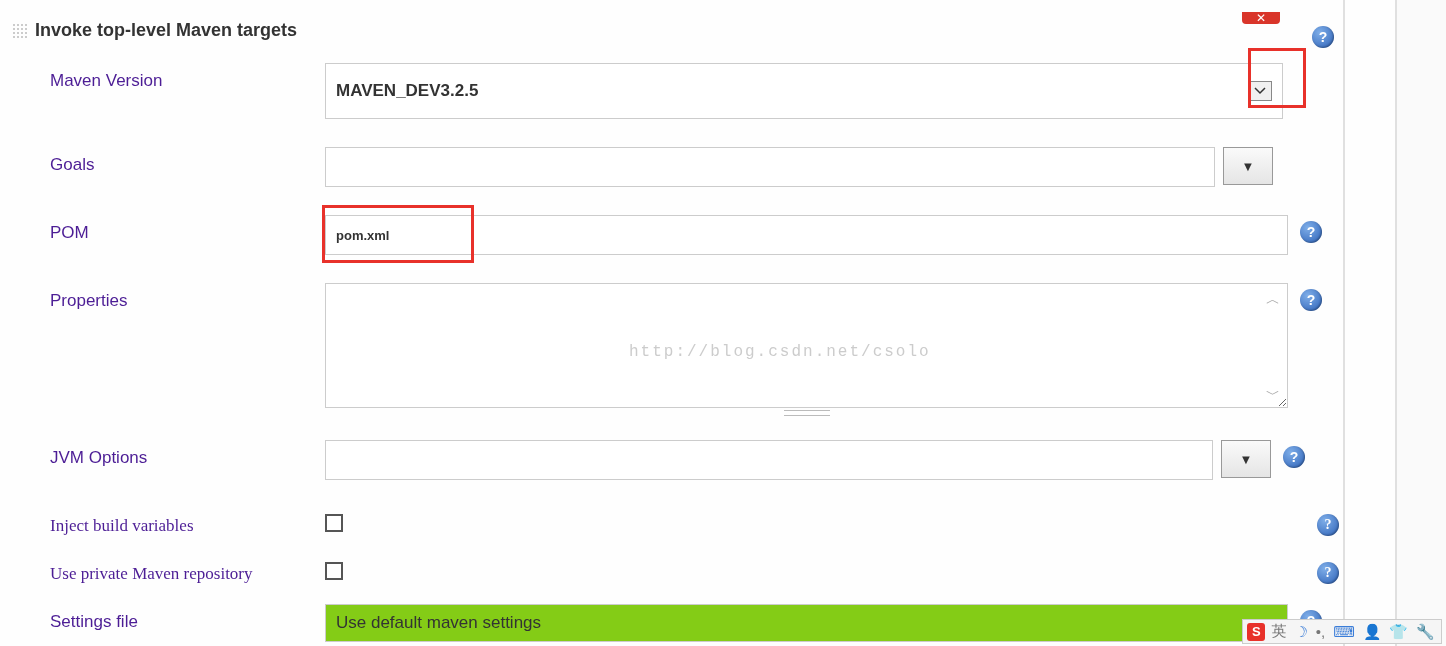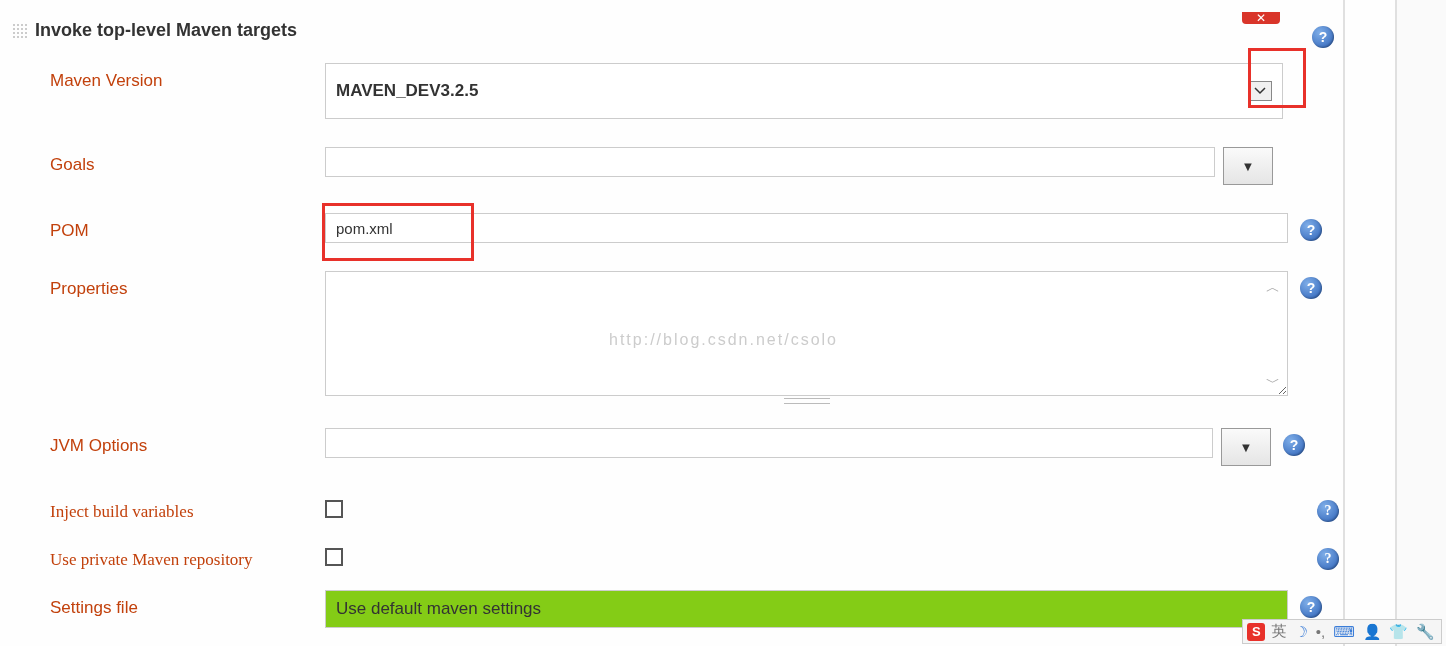--- a/index.html
+++ b/index.html
@@ -70,39 +70,40 @@
   .form-row {
     display: flex;
     align-items: flex-start;
     margin-bottom: 28px;
     padding-left: 38px;
   }
   .form-row.tight { margin-bottom: 20px; font-family: Liberation Serif, serif; }
   .label {
     width: 275px;
     font-size: 17px;
-    color: #c2410c;
+    color: #4c1d95;
     padding-top: 8px;
     flex-shrink: 0;
   }
   .field-area {
     flex: 1;
     display: flex;
     align-items: flex-start;
     gap: 8px;
     position: relative;
   }
   .text-input {
-    height: 30px;
+    height: 40px;
     border: 1px solid #ccc;
     padding: 6px 10px;
-    font-size: 15px;
+    font-size: 13px;
     font-family: inherit;
     color: #333;
     background: #fff;
+    font-weight: bold;
   }
   .select-like {
     width: 958px;
     height: 56px;
     border: 1px solid #ccc;
     padding: 6px 10px;
     font-size: 17px;
     background: #fff;
     display: flex;
     align-items: center;
@@ -169,27 +170,27 @@
     font-size: 14px;
   }
   .scroll-up { top: 8px; }
   .scroll-down { bottom: 8px; }
   .textarea-wrap {
     position: relative;
     width: 963px;
   }
   .watermark {
     position: absolute;
-    left: 284px;
+    left: 304px;
     top: 60px;
     color: #ccc;
     font-size: 16px;
     letter-spacing: 2px;
     pointer-events: none;
-    font-family: Liberation Sans, sans-serif;
+    font-family: Liberation Mono, monospace;
     text-align: right;
   }
   .resize-grip {
     position: absolute;
     bottom: -4px;
     left: 50%;
     transform: translateX(-50%);
     width: 46px;
     height: 6px;
     border-top: 1px solid #bbb;

